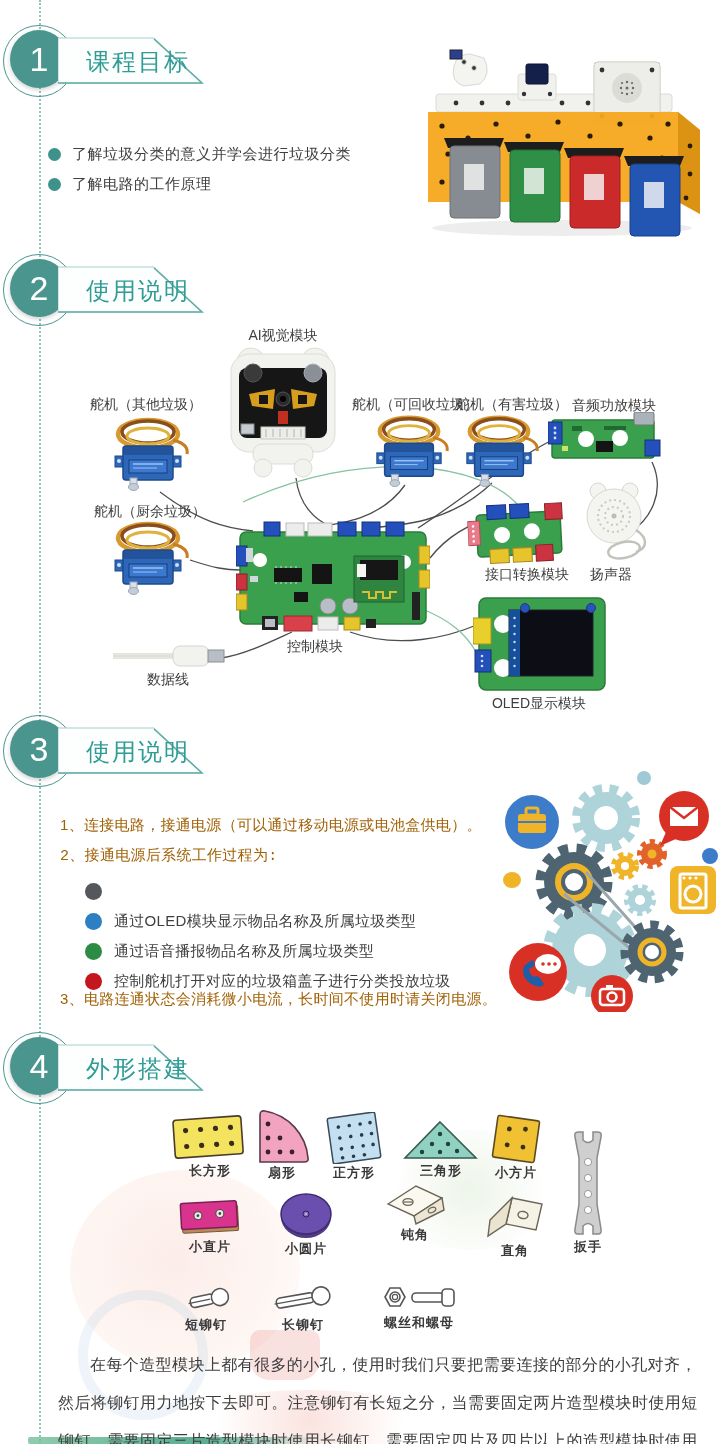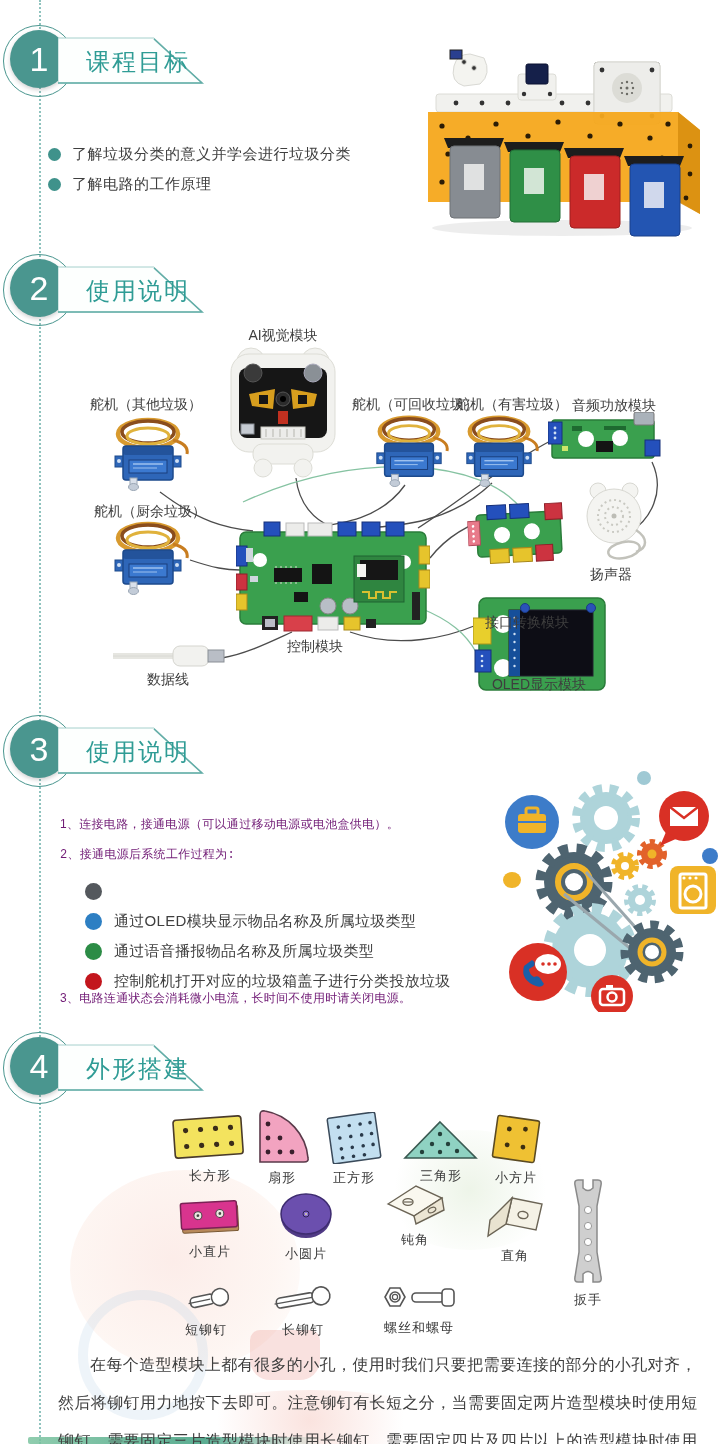--- a/index.html
+++ b/index.html
@@ -18,29 +18,29 @@
 
   .lbl{position:absolute;font-size:14px;color:#3e3e3e;white-space:nowrap;transform:translateX(-50%);z-index:3;}
 
   
   .s1-bullets{position:absolute;left:48px;top:139px;z-index:2;}
   .s1-row{display:flex;align-items:center;height:30px;}
   .s1-dot{width:13px;height:13px;border-radius:50%;background:#3f928b;margin-right:11px;flex:0 0 auto;}
   .s1-text{font-size:15px;color:#3f3f3f;letter-spacing:.5px;}
 
   
-  .s3-line{position:absolute;left:60px;font-size:12px;color:#701a75;letter-spacing:.3px;z-index:2;}
+  .s3-line{position:absolute;left:60px;font-size:15px;color:#a16207;letter-spacing:.3px;z-index:2;}
   .s3-steps{position:absolute;left:85px;top:876px;z-index:2;}
   .s3-step{display:flex;align-items:center;height:30px;}
   .s3-dot{width:17px;height:17px;border-radius:50%;margin-right:12px;flex:0 0 auto;}
   .s3-text{font-size:15px;color:#3f3f3f;letter-spacing:.3px;}
 
   
   .part{position:absolute;text-align:center;z-index:2;}
-  .part-label{font-size:13px;font-weight:normal;color:#3a3a3a;margin-top:5px;letter-spacing:1px;}
+  .part-label{font-size:13px;font-weight:bold;color:#3a3a3a;letter-spacing:1px;}
 
   .s4-para{position:absolute;left:58px;top:1346px;width:650px;font-size:16px;line-height:38px;
            text-indent:2em;color:#3e3e3e;z-index:2;letter-spacing:.4px;}
 
   .deco{position:absolute;z-index:0;}
   svg{display:block;}
   .comp{position:absolute;z-index:2;}
   .wires{position:absolute;left:0;top:320px;z-index:1;pointer-events:none;}
   .bottomstrip{position:absolute;left:28px;top:1437px;width:295px;height:7px;z-index:1;
                background:linear-gradient(90deg,#7cc4a0,#3e9e7e 60%,rgba(62,158,126,0));border-radius:2px;opacity:.85;}
@@ -237,25 +237,25 @@
       <path d="M420,288 C450,300 466,314 476,332"></path>
     </g>
   </svg>
 
   <div class="lbl" style="left:283px;top:327px;">AI视觉模块</div>
   <div class="lbl" style="left:146px;top:396px;">舵机（其他垃圾）</div>
   <div class="lbl" style="left:415px;top:396px;">舵机（可回收垃圾）</div>
   <div class="lbl" style="left:512px;top:396px;">舵机（有害垃圾）</div>
   <div class="lbl" style="left:614px;top:397px;">音频功放模块</div>
   <div class="lbl" style="left:150px;top:503px;">舵机（厨余垃圾）</div>
-  <div class="lbl" style="left:527px;top:566px;margin-top:48px;">接口转换模块</div>
+  <div class="lbl" style="left:527px;top:566px;">接口转换模块</div>
   <div class="lbl" style="left:611px;top:566px;">扬声器</div>
   <div class="lbl" style="left:315px;top:638px;">控制模块</div>
   <div class="lbl" style="left:168px;top:671px;">数据线</div>
-  <div class="lbl" style="left:539px;top:676px;">OLED显示模块</div>
+  <div class="lbl" style="left:539px;top:695px;">OLED显示模块</div>
 
   <svg class="comp" style="left:223px;top:346px;" width="120" height="132" viewBox="0 0 120 132">
     <g fill="#f2f2ef" stroke="#ddddd6">
       <circle cx="28" cy="16" r="14"></circle>
         <circle cx="92" cy="16" r="14"></circle>
       <rect x="8" y="8" width="104" height="98" rx="18"></rect>
       <rect x="30" y="98" width="60" height="20" rx="9"></rect>
       <circle cx="40" cy="122" r="9"></circle>
         <circle cx="80" cy="122" r="9"></circle>
     </g>
@@ -615,21 +615,21 @@
             <circle cx="22" cy="16" r="2.4"></circle>
             <circle cx="38" cy="14" r="2.4"></circle>
             <circle cx="22" cy="32" r="2.4"></circle>
             <circle cx="38" cy="32" r="2.4"></circle>
           </g>
       </g>
     </svg>
     <div class="part-label">小方片</div>
   </div>
 
-  <div class="part" style="left:566px;top:1176px;width:44px;">
+  <div class="part" style="left:566px;top:1128px;width:44px;">
     <svg width="44" height="110" viewBox="0 0 44 110">
       <path d="M12,4 L17,4 L17,12 Q22,17 27,12 L27,4 L32,4 Q36,4 35,9 L31,30 L31,76 L35,101 Q36,106 32,106 L27,106 L27,98 Q22,93 17,98 L17,106 L12,106 Q8,106 9,101 L13,76 L13,30 L9,9 Q8,4 12,4 Z" fill="#cfcfcf" stroke="#8a8a8a" stroke-width="1.5"></path>
       <g fill="#fff" stroke="#999">
           <circle cx="22" cy="34" r="3.6"></circle>
           <circle cx="22" cy="50" r="3.6"></circle>
           <circle cx="22" cy="66" r="3.6"></circle>
           <circle cx="22" cy="82" r="3.6"></circle>
         </g>
     </svg>
     <div class="part-label">扳手</div>

